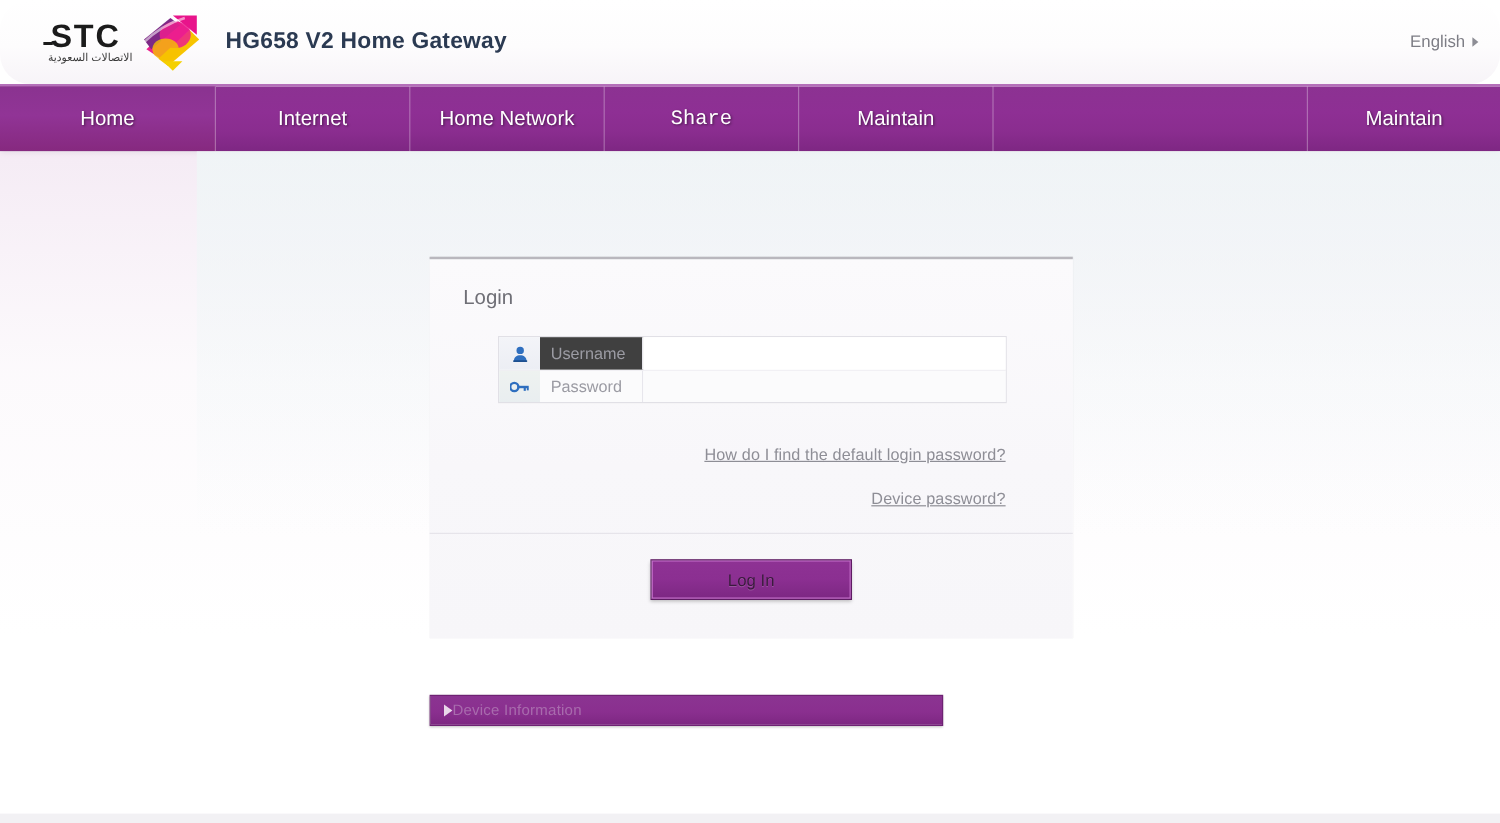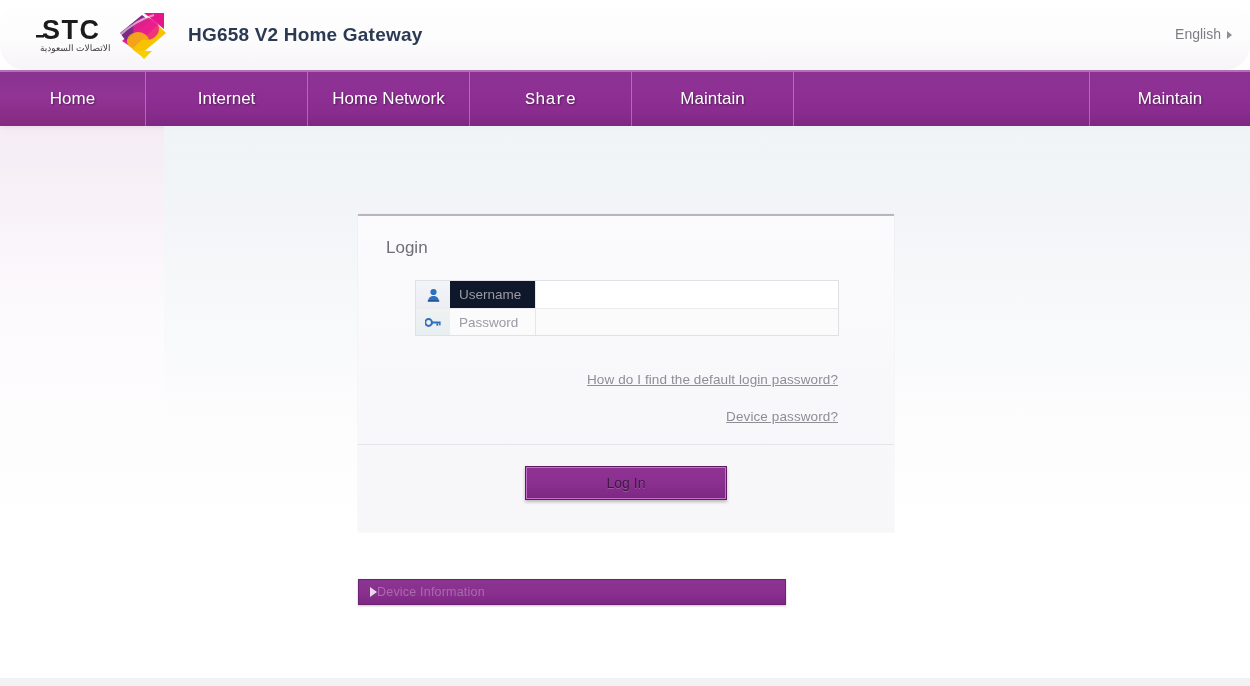--- a/index.html
+++ b/index.html
@@ -90,21 +90,21 @@
     cursor: pointer;
     position: relative;
     border-right: 1px solid rgba(255,255,255,0.30);
     white-space: nowrap;
   }
   .nav-item.active {
     background: linear-gradient(to bottom, #8a3390 0%, #913496 45%, #86297f 100%);
   }
   .nav-item:last-child { border-right: none; }
 
-  .nav-item.w-home   { width: 146px; }
+  .nav-item.w-home   { width: 180px; }
   .nav-item.w-inet   { width: 162px; }
   .nav-item.w-hnet   { width: 162px; }
   .nav-item.w-share  { width: 162px; font-family: Liberation Mono, monospace; }
   .nav-item.w-tel    { width: 162px; }
   .nav-item.w-spacer { flex: 1 1 auto; }
   .nav-item.w-maint  { width: 160px; }
 
   
   .page {
     position: relative;
@@ -180,21 +180,21 @@
     background: linear-gradient(to bottom, #eef2f0 0%, #e9eef0 100%);
   }
 
   .field-label {
     width: 86px;
     display: flex;
     align-items: center;
     padding-left: 9px;
     font-size: 13.5px;
     color: #9b9ba3;
-    background: #0f172a;
+    background: #404040;
     border-right: 1px solid #e7e6ec;
   }
   .row-pass .field-label { background: #fbfbfc; }
 
   .field-input {
     flex: 1;
     border: none;
     outline: none;
     background: #ffffff;
     font-size: 13.5px;
@@ -225,21 +225,21 @@
     background: #e6e4ea;
   }
 
   .button-area {
     padding: 21px 0 32px 0;
     display: flex;
     justify-content: center;
   }
 
   .login-button {
-    width: 202px;
+    width: 168px;
     height: 34px;
     background: linear-gradient(to bottom, #8e3294 0%, #8b2f91 50%, #7c2782 100%);
     border: 1px solid #5e1b63;
     box-shadow: 0 0 0 1px #c56fcb inset, 0 2px 3px rgba(0,0,0,0.25);
     color: #3a1a3d;
     font-size: 14px;
     cursor: pointer;
     font-family: "Liberation Sans", sans-serif;
     text-shadow: 0 1px 0 rgba(255,255,255,0.18);
   }

